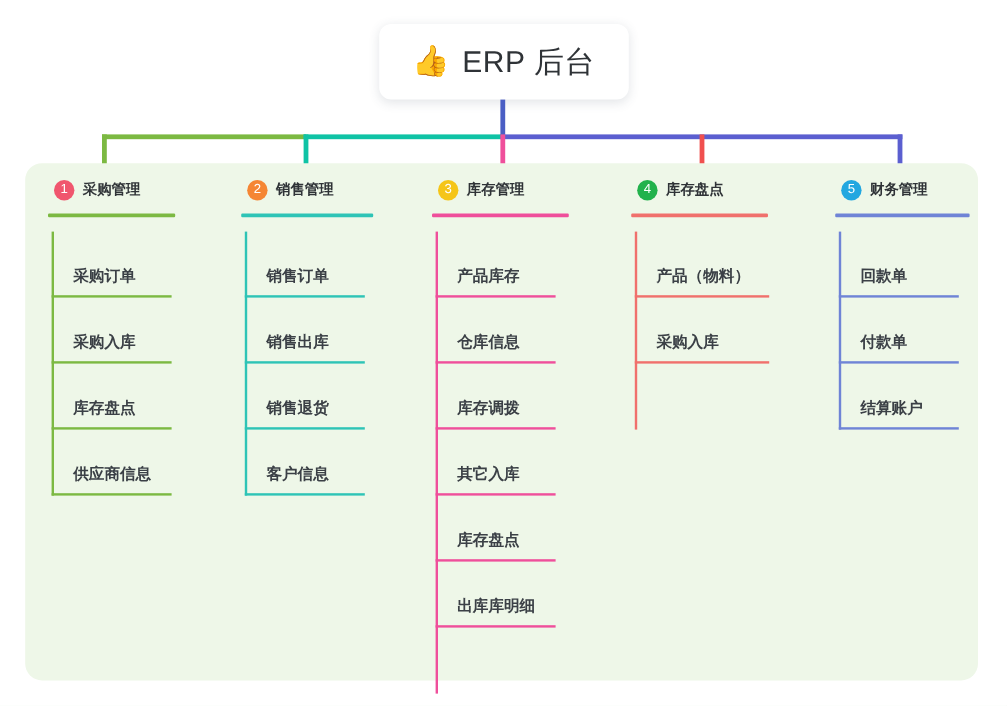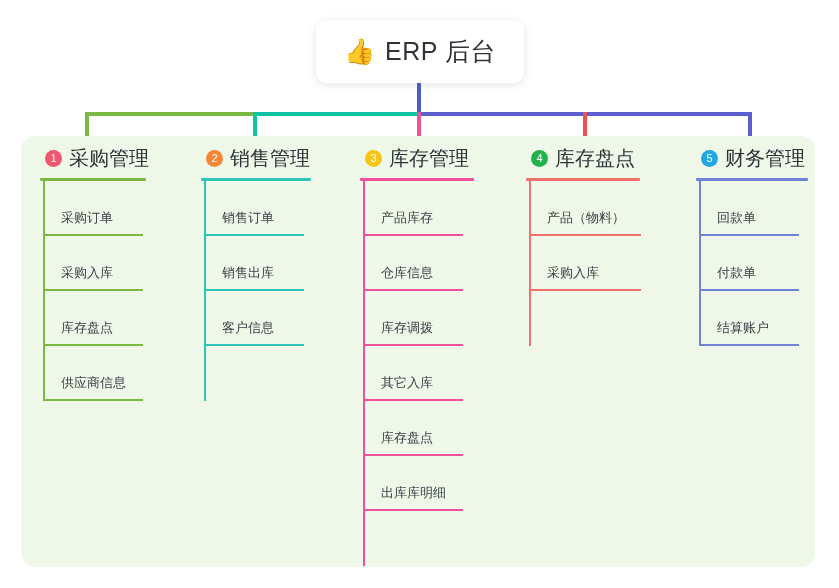--- a/index.html
+++ b/index.html
@@ -109,35 +109,37 @@
     height: 17px;
     border-radius: 50%;
     color: #ffffff;
     font-size: 11px;
     line-height: 17px;
     text-align: center;
     flex: 0 0 auto;
     font-weight: normal;
   }
   .col-title {
-    font-size: 20px;
+    font-size: 12px;
     color: #2f3337;
     white-space: nowrap;
+    font-weight: bold;
   }
   .head-rule {
     height: 3px;
     margin-top: 8px;
     border-radius: 1px;
   }
 
   
   .items {
     position: relative;
-    margin-top: 0;
+    margin-top: 12px;
     padding-left: 0;
+    font-weight: bold;
   }
   .items-spine {
     position: absolute;
     left: 3px;
     top: 0;
     width: 2px;
   }
   .item {
     position: relative;
     height: 55px;
@@ -218,20 +220,24 @@
         <div class="items-spine" style="background: rgb(46, 196, 182); height: 220px;"></div>
         <div class="item">
           <span class="item-label">销售订单</span>
           <div class="item-rule" style="background: rgb(46, 196, 182);"></div>
         </div>
         <div class="item">
           <span class="item-label">销售出库</span>
           <div class="item-rule" style="background: rgb(46, 196, 182);"></div>
         </div>
         <div class="item">
+          <span class="item-label">销售退货</span>
+          <div class="item-rule" style="background: rgb(46, 196, 182);"></div>
+        </div>
+        <div class="item">
           <span class="item-label">客户信息</span>
           <div class="item-rule" style="background: rgb(46, 196, 182);"></div>
         </div>
       </div>
     </div>
     <div class="column col-3">
       <div class="col-head">
         <span class="badge" style="background: rgb(245, 197, 24);">3</span>
         <span class="col-title">库存管理</span>
       </div>

